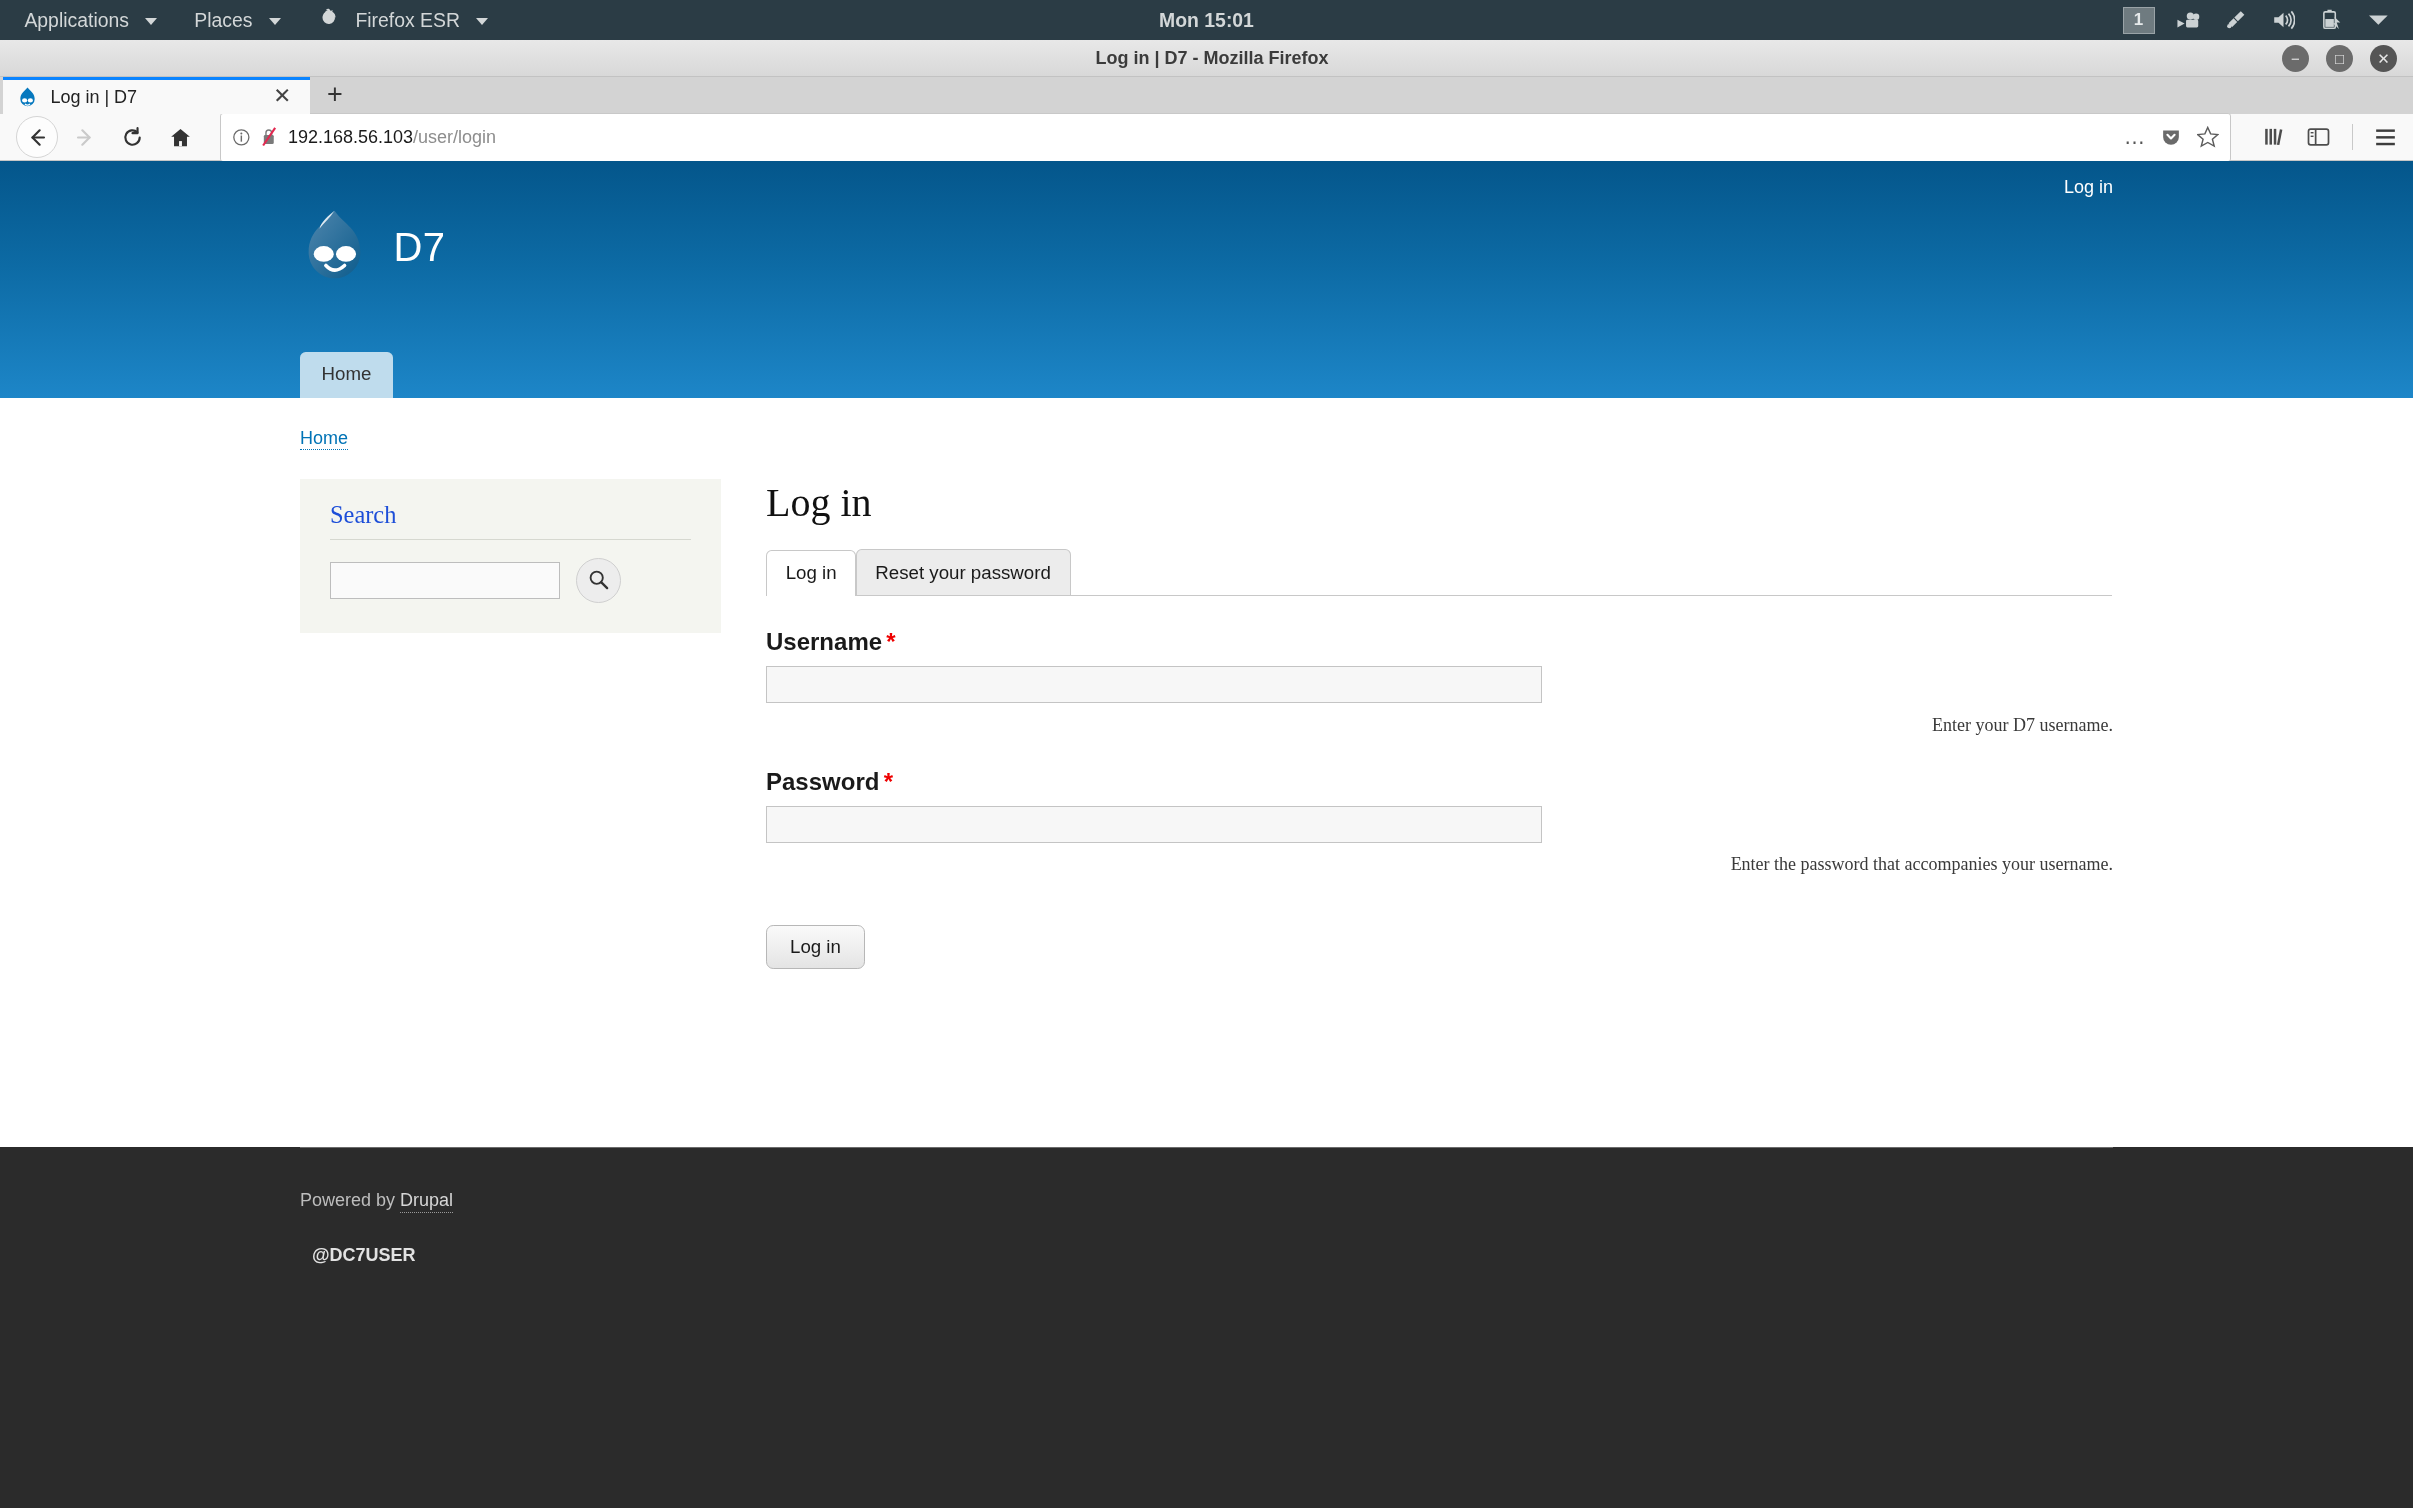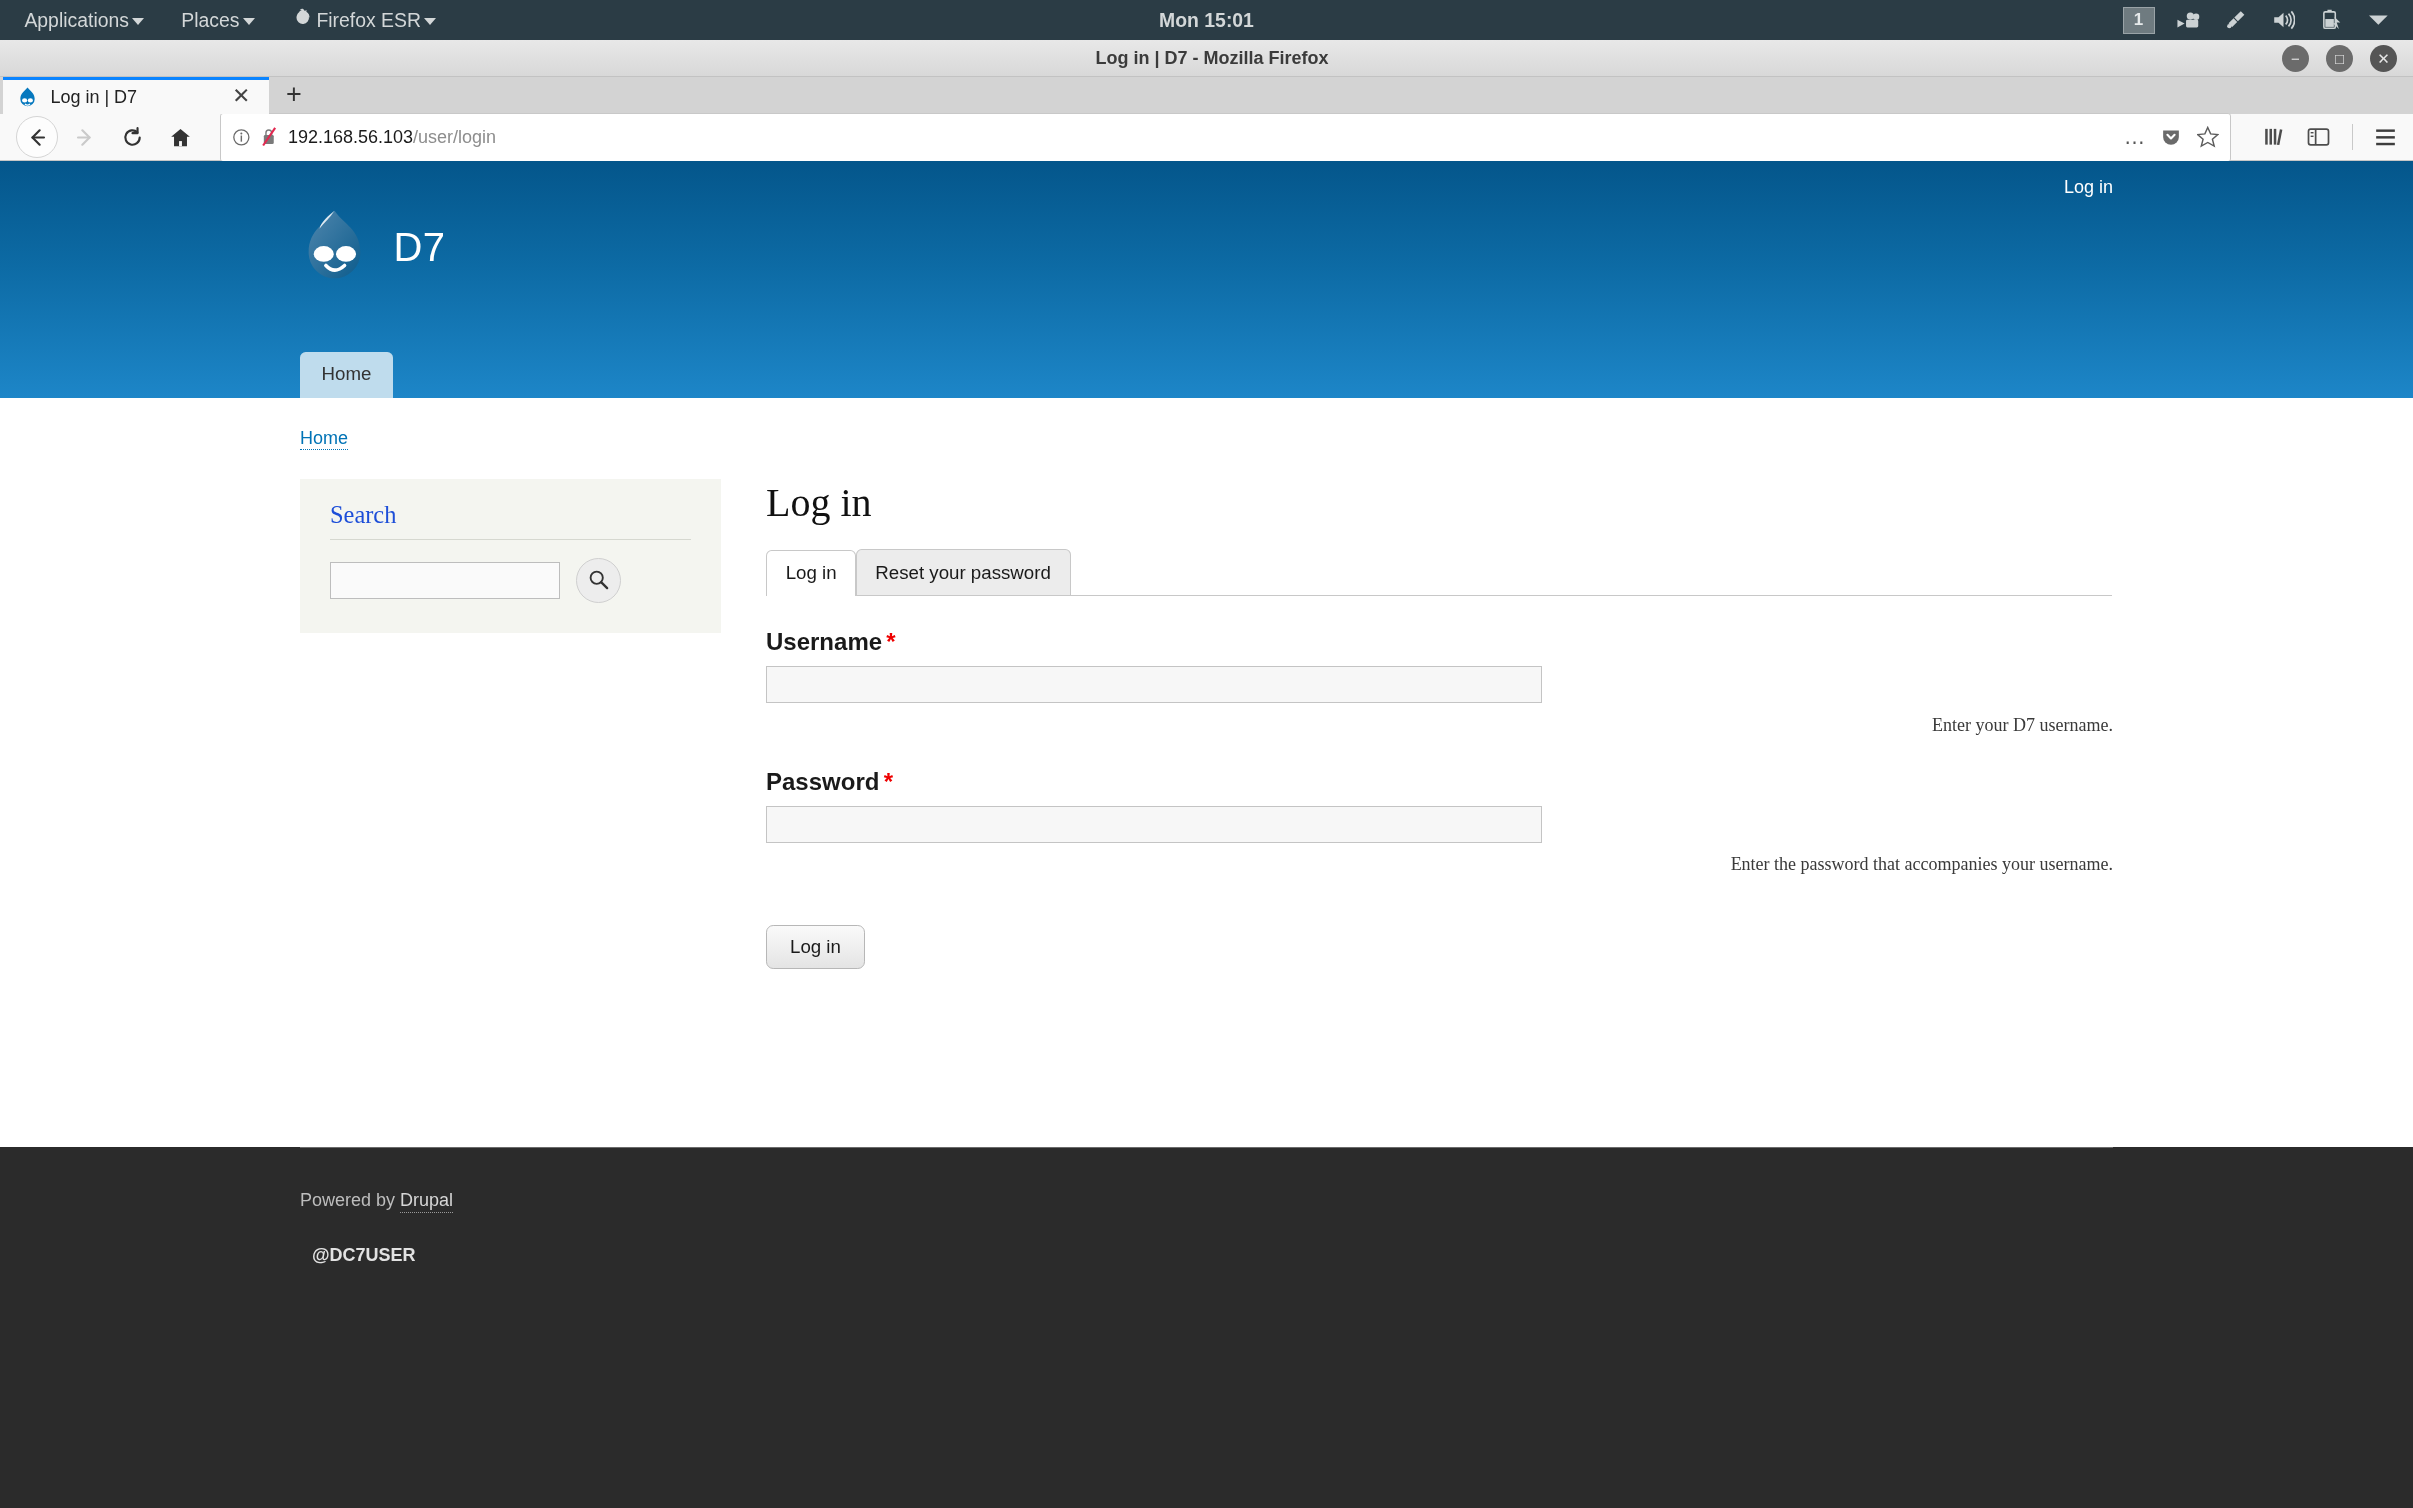--- a/index.html
+++ b/index.html
@@ -14,21 +14,21 @@
   #gnome-panel {
     height: 40px;
     background: #2b3c45;
     color: #d3d7d8;
     display: flex;
     align-items: center;
     font-size: 19.4px;
     position: relative;
   }
   .panel-menu {
-    display: flex; align-items: center; gap: 3px;
+    display: flex; align-items: center; gap: 16px;
     padding: 0 18.7px; height: 100%;
     cursor: default; white-space: nowrap; justify-content: space-between;
   }
   .panel-menu:first-child { padding-left: 24.4px; }
   .caret-down {
     width: 0; height: 0;
     border-left: 6.5px solid transparent;
     border-right: 6.5px solid transparent;
     border-top: 7.2px solid #d3d7d8;
     margin-top: 2.2px;
@@ -85,21 +85,21 @@
 
   
   #tabstrip {
     height: 37px;
     background: #d3d3d3;
     display: flex; align-items: flex-end;
     padding-left: 2.9px;
     flex: none;
   }
   #active-tab {
-    width: 266px; height: 37px;
+    width: 307px; height: 37px;
     background: #f9f9f9;
     border-top: 3.6px solid #0a84ff;
     display: flex; align-items: center;
     padding: 0 13px; gap: 11.5px;
     position: relative;
   }
   .tab-favicon { width: 23px; height: 23px; flex: none; }
   #tab-title {
     font-size: 18px; color: #222;
     flex: 1; white-space: nowrap; overflow: hidden;

